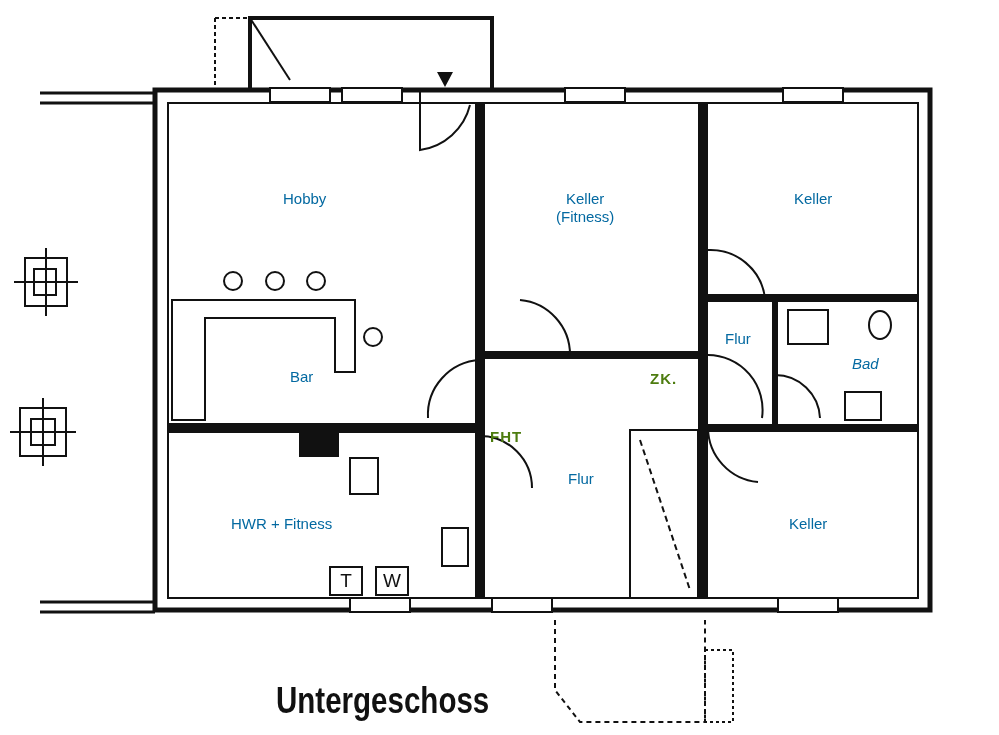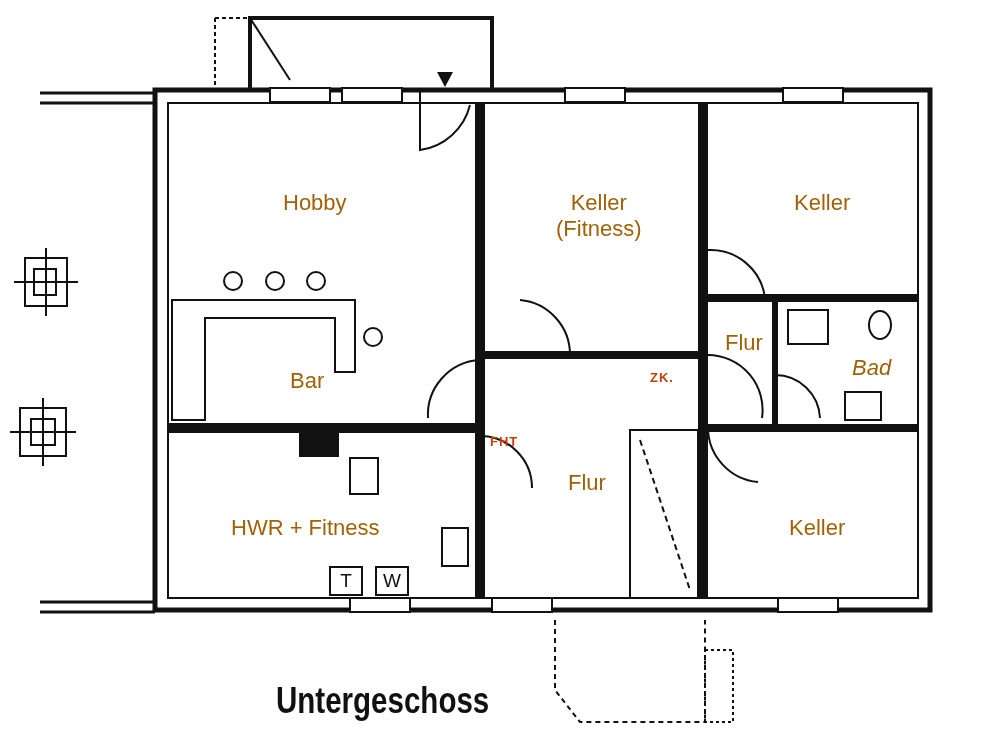--- a/index.html
+++ b/index.html
@@ -1,19 +1,19 @@
 <!DOCTYPE html>
 <html><head>
 <meta charset="utf-8">
 <style>
   html, body { margin:0; padding:0; background:#ffffff; }
   body { width:999px; height:735px; position:relative; overflow:hidden; font-family:"Liberation Sans", sans-serif; color:#111; }
   svg.plan { position:absolute; left:0; top:0; }
-  .lbl { position:absolute; font-size:22px; color:#a16207; text-align:center; line-height:1.2; white-space:nowrap; }
-  .sm { position:absolute; font-size:13px; font-weight:bold; letter-spacing:1px; color:#c2410c; }
+  .lbl { position:absolute; font-size:15px; color:#0369a1; text-align:center; line-height:1.2; white-space:nowrap; }
+  .sm { position:absolute; font-size:15px; font-weight:bold; letter-spacing:1px; color:#4d7c0f; }
   .title { position:absolute; left:276px; top:680px; font-size:36px; font-weight:bold; font-family:"Liberation Sans", sans-serif; transform:scaleX(0.82); transform-origin:left top; color:#111; }
   .box { position:absolute; border:2px solid #111; font-size:19px; text-align:center; line-height:26px; width:30px; height:26px; background:#fff; }
 </style>
 </head>
 <body>
 
 <svg class="plan" width="999" height="735" viewBox="0 0 999 735">
   <g fill="none" stroke="#111" stroke-width="2">
 
     <rect x="155" y="90" width="775" height="520" stroke-width="5"></rect>
@@ -95,18 +95,18 @@
 </div>
 <div class="lbl" style="left:794px; top:190px;">Keller</div>
 <div class="lbl" style="left:725px; top:330px;">Flur</div>
 <div class="lbl" style="left:852px; top:355px;font-style:italic;">Bad</div>
 <div class="lbl" style="left:242px; top:368px;margin-left:48px;">Bar</div>
 <div class="lbl" style="left:568px; top:470px;">Flur</div>
 <div class="lbl" style="left:231px; top:515px;">HWR + Fitness</div>
 <div class="lbl" style="left:789px; top:515px;">Keller</div>
 
 <div class="sm" style="left:650px; top:370px;">ZK.</div>
-<div class="sm" style="left:490px; top:428px;margin-top:6px;">FHT</div>
+<div class="sm" style="left:490px; top:428px;">FHT</div>
 
 <div class="box" style="left:329px; top:566px;">T</div>
 <div class="box" style="left:375px; top:566px;">W</div>
 
 <div class="title">Untergeschoss</div>
 
 </body></html>

